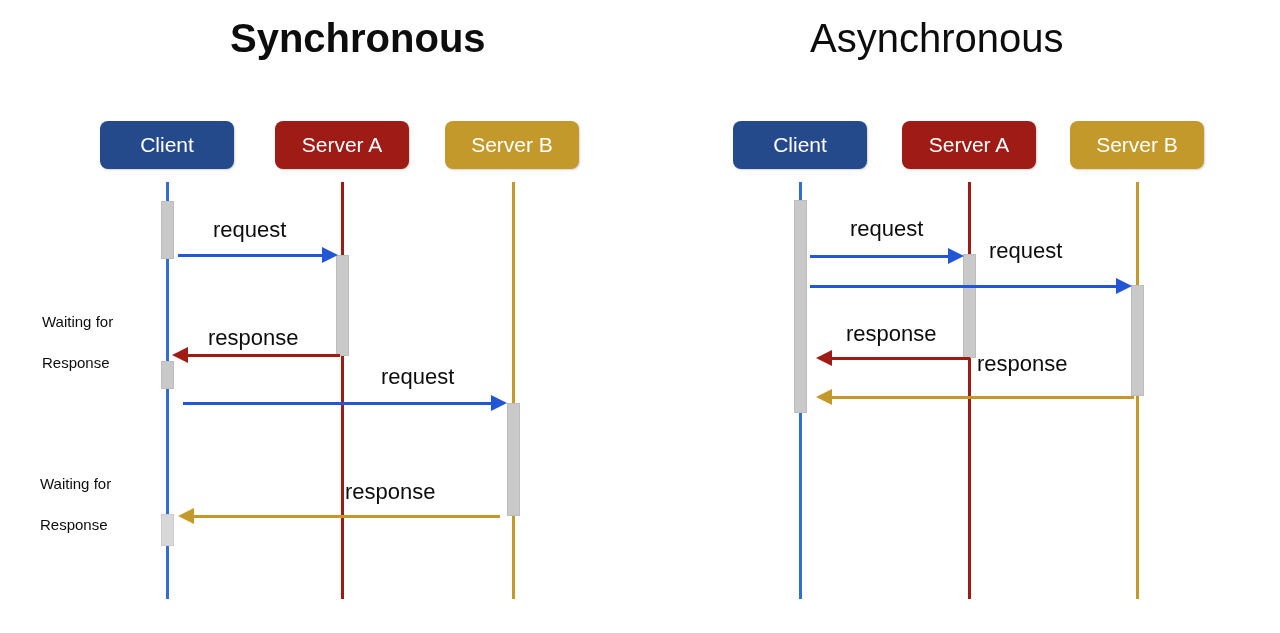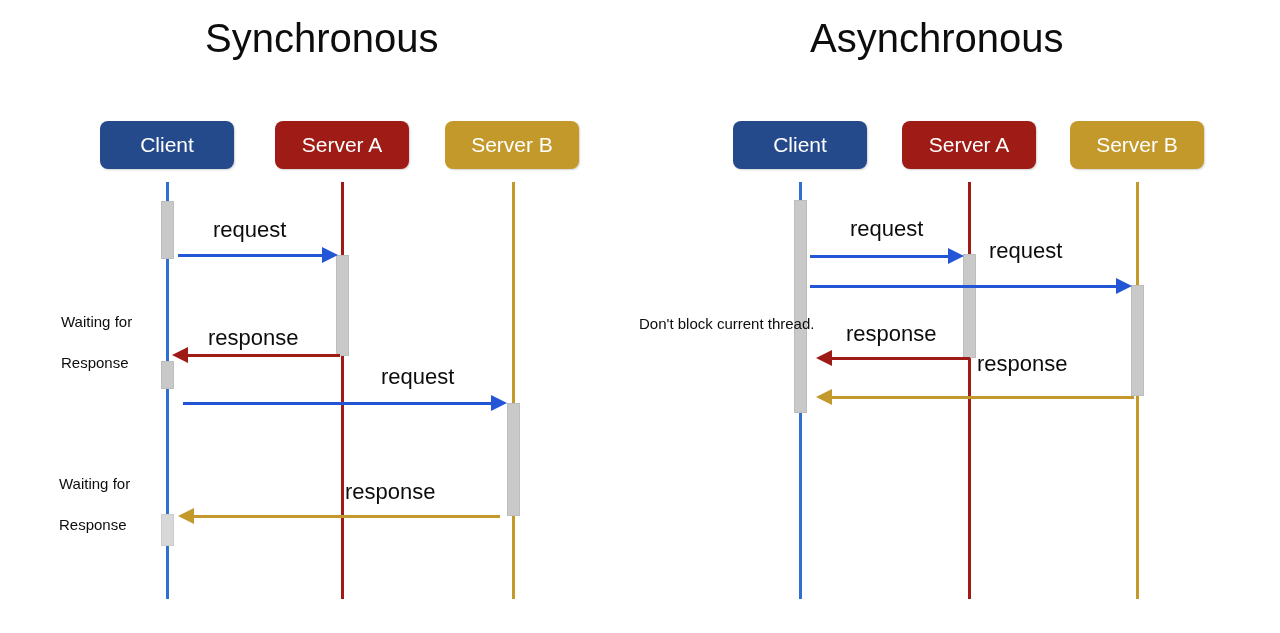--- a/index.html
+++ b/index.html
@@ -83,31 +83,30 @@
     color: #0d0d0d;
     white-space: nowrap;
     line-height: 1;
   }
   .note {
     position: absolute;
     font-size: 15px;
     color: #0d0d0d;
     line-height: 1.35;
     white-space: pre-line;
-    margin-left: 19px;
   }
 </style>
 </head>
 <body>
 
 <div id="canvas">
 
   <div>
 
-    <div class="panel-title" style="left:205px; top:18px;">Synchronous</div>
+    <div class="panel-title" style="left:230px; top:18px;font-weight:bold;">Synchronous</div>
 
     <div class="lifeline" style="left:166px; top:182px; height:417px; background:#2E6FD0;"></div>
     <div class="lifeline" style="left:341px; top:182px; height:417px; background:#9E1B16;"></div>
     <div class="lifeline" style="left:512px; top:182px; height:417px; background:#C3992C;"></div>
 
     <div class="actor-box" style="left:100px; top:121px; width:134px; background:#254A8C;">
       <span>Client</span>
     </div>
     <div class="actor-box" style="left:275px; top:121px; width:134px; background:#9E1B16;">
       <span>Server A</span>
@@ -181,18 +180,17 @@
 
     <div class="msg" style="left:832px; top:357px; width:138px; background:#9E1B16;"></div>
     <div class="arrowhead left" style="left:816px; top:350px; border-right-color:#9E1B16;"></div>
     <div class="msg-label" style="left:846px; top:323px;">response</div>
 
     <div class="msg" style="left:832px; top:396px; width:302px; background:#C3992C;"></div>
     <div class="arrowhead left" style="left:816px; top:389px; border-right-color:#C3992C;"></div>
     <div class="msg-label" style="left:977px; top:353px;">response</div>
 
     <div class="note" style="left:620px; top:294px;">
-      <div>Don't block current thread.</div>
     </div>
 
   </div>
 
 </div>
 
 </body></html>

